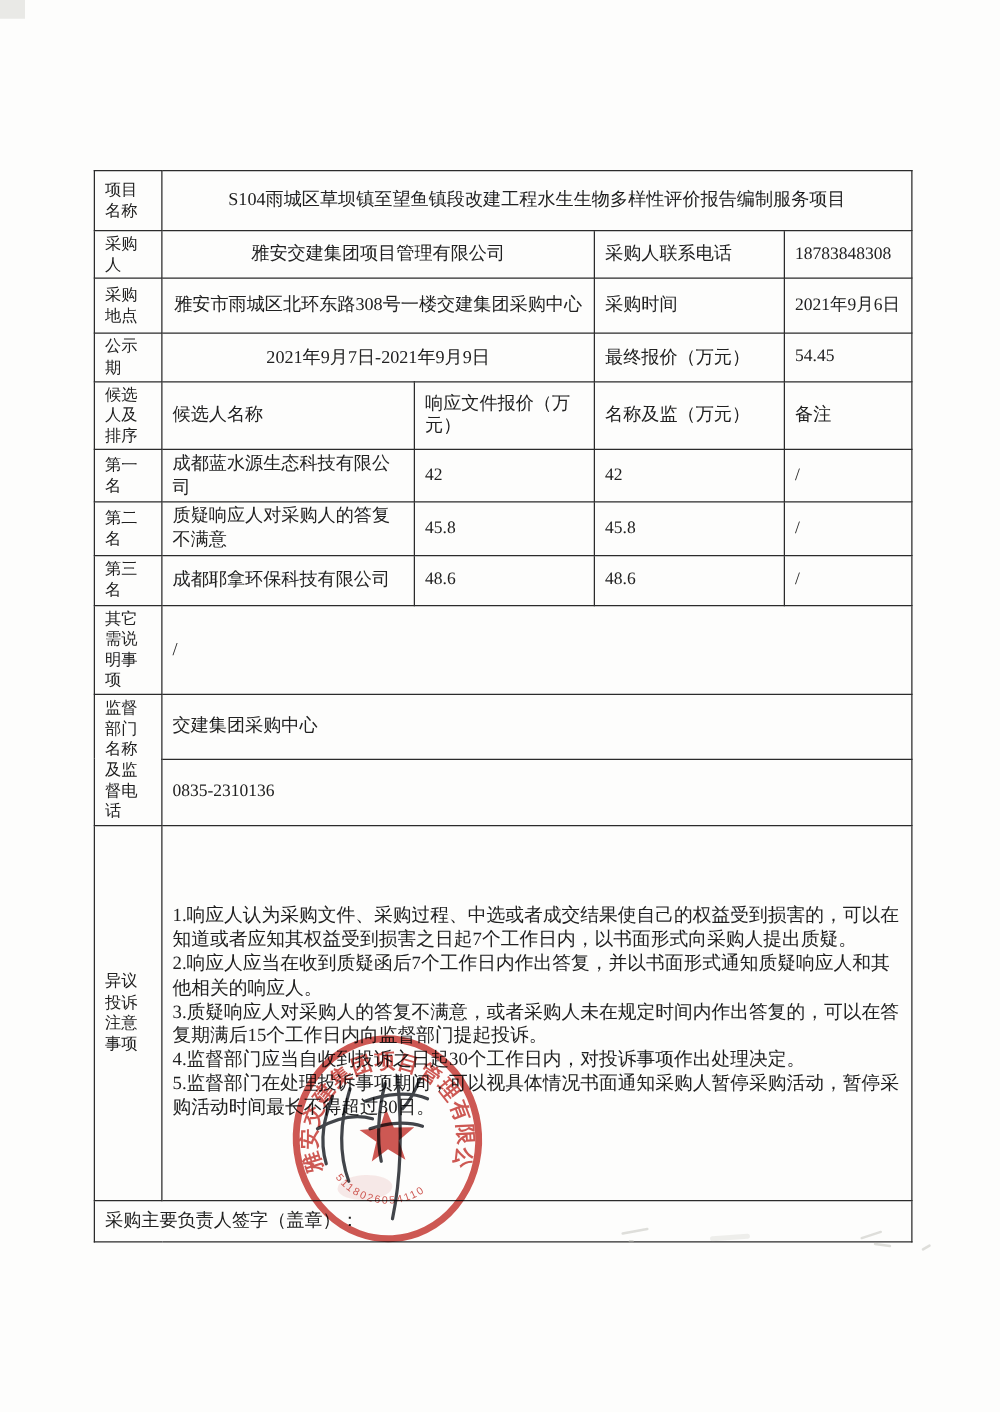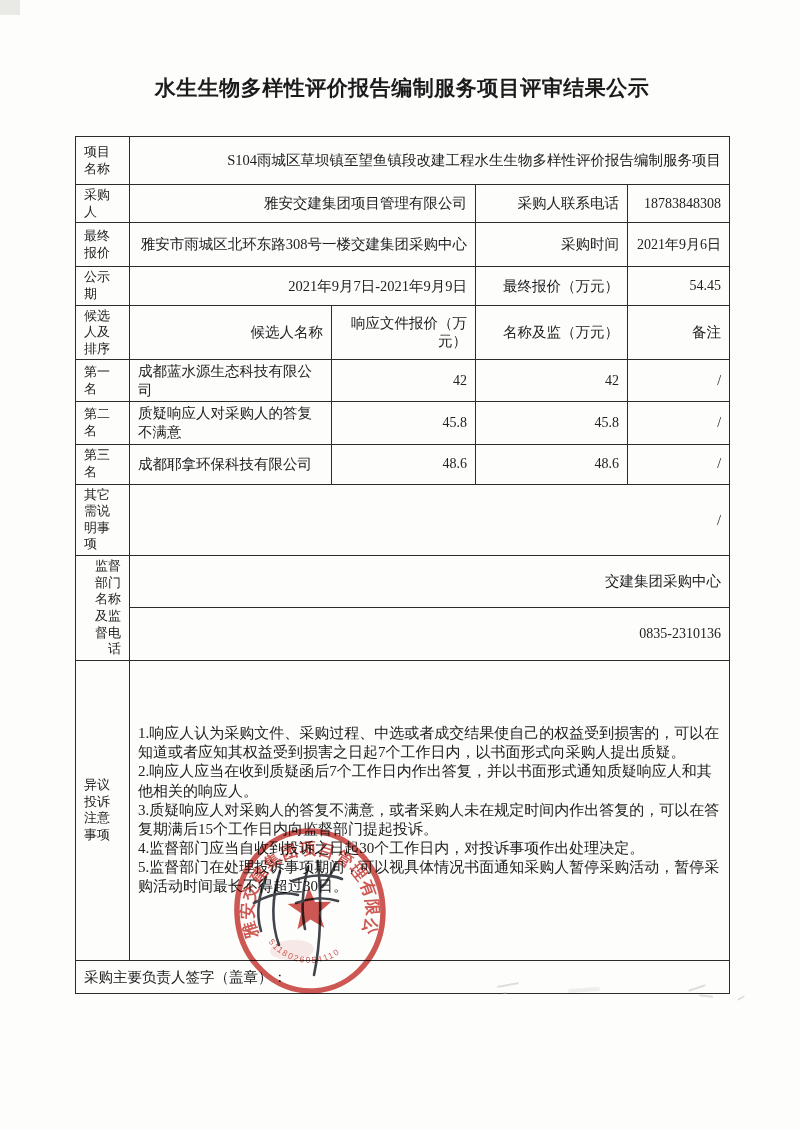--- a/index.html
+++ b/index.html
@@ -7,22 +7,22 @@
         font-family:"Liberation Serif", serif;color:#222;}
   .corner-mark{position:absolute;left:0;top:0;width:20px;height:15px;background:#e9e9e6;}
   .titles{position:absolute;left:75px;top:74px;width:654px;text-align:center;
           font-family:"Liberation Sans", sans-serif;font-weight:bold;
           font-size:21px;line-height:28px;color:#1b1b1b;letter-spacing:0.5px;}
   table.doc{position:absolute;left:75px;top:136px;width:654px;border-collapse:collapse;
             table-layout:fixed;font-size:14.5px;color:#212121;}
   table.doc td{border:1.6px solid #2b2b2b;padding:2px 8px;vertical-align:middle;
                line-height:1.28;overflow:hidden;}
   td.lb{font-size:13px;padding:2px 1px 2px 2px;text-align:left;}
-  td.c{text-align:right;}
-  td.vl{text-align:right;padding-left:12px;padding-right:10px;}
+  td.c{text-align:left;}
+  td.vl{text-align:center;padding-left:12px;padding-right:10px;}
   td.topv{vertical-align:top;padding-top:4px;}
   td.preline{white-space:pre-line;}
   td.namecell{padding:2px 10px 2px 12px;}
   td.obj{padding:10px 15px 10px 19px;line-height:22.4px;font-size:15px;text-align:left;}
   td.signrow{padding:2px 4px 2px 6px;text-align:left;}
   .num{font-size:14px;}
   
   .stamp{position:absolute;left:226px;top:823px;width:168px;height:178px;
          pointer-events:none;mix-blend-mode:multiply;opacity:0.88;transform:rotate(-3deg);}
   .sign{position:absolute;left:244px;top:851px;width:112px;height:132px;
@@ -31,21 +31,20 @@
   .smudge{position:absolute;background:#b9b9b2;opacity:0.45;border-radius:2px;}
 </style>
 </head>
 <body>
 
 <div class="page">
 
   <div class="corner-mark"></div>
 
   <div class="titles">
-    <div>水生生物多样性评价报告编制服务项目评审结果公示</div>
   </div>
 
   <table class="doc">
     <colgroup>
       <col style="width:54px">
         <col style="width:202px">
         <col style="width:144px">
       <col style="width:152px">
         <col style="width:102px">
     </colgroup>
@@ -54,21 +53,21 @@
         <td class="lb">项目名称</td>
         <td class="vl topv" colspan="4">S104雨城区草坝镇至望鱼镇段改建工程水生生物多样性评价报告编制服务项目</td>
       </tr>
       <tr style="height:38px">
         <td class="lb">采购人</td>
         <td class="vl" colspan="2">雅安交建集团项目管理有限公司</td>
         <td class="c">采购人联系电话</td>
         <td class="c num">18783848308</td>
       </tr>
       <tr style="height:44px">
-        <td class="lb">最终报价</td>
+        <td class="lb">采购地点</td>
         <td class="vl" colspan="2">雅安市雨城区北环东路308号一楼交建集团采购中心</td>
         <td class="c">采购时间</td>
         <td class="c num">2021年9月6日</td>
       </tr>
       <tr style="height:37px">
         <td class="lb">公示期</td>
         <td class="vl" colspan="2">2021年9月7日-2021年9月9日</td>
         <td class="c">最终报价（万元）</td>
         <td class="c num">54.45</td>
       </tr>

